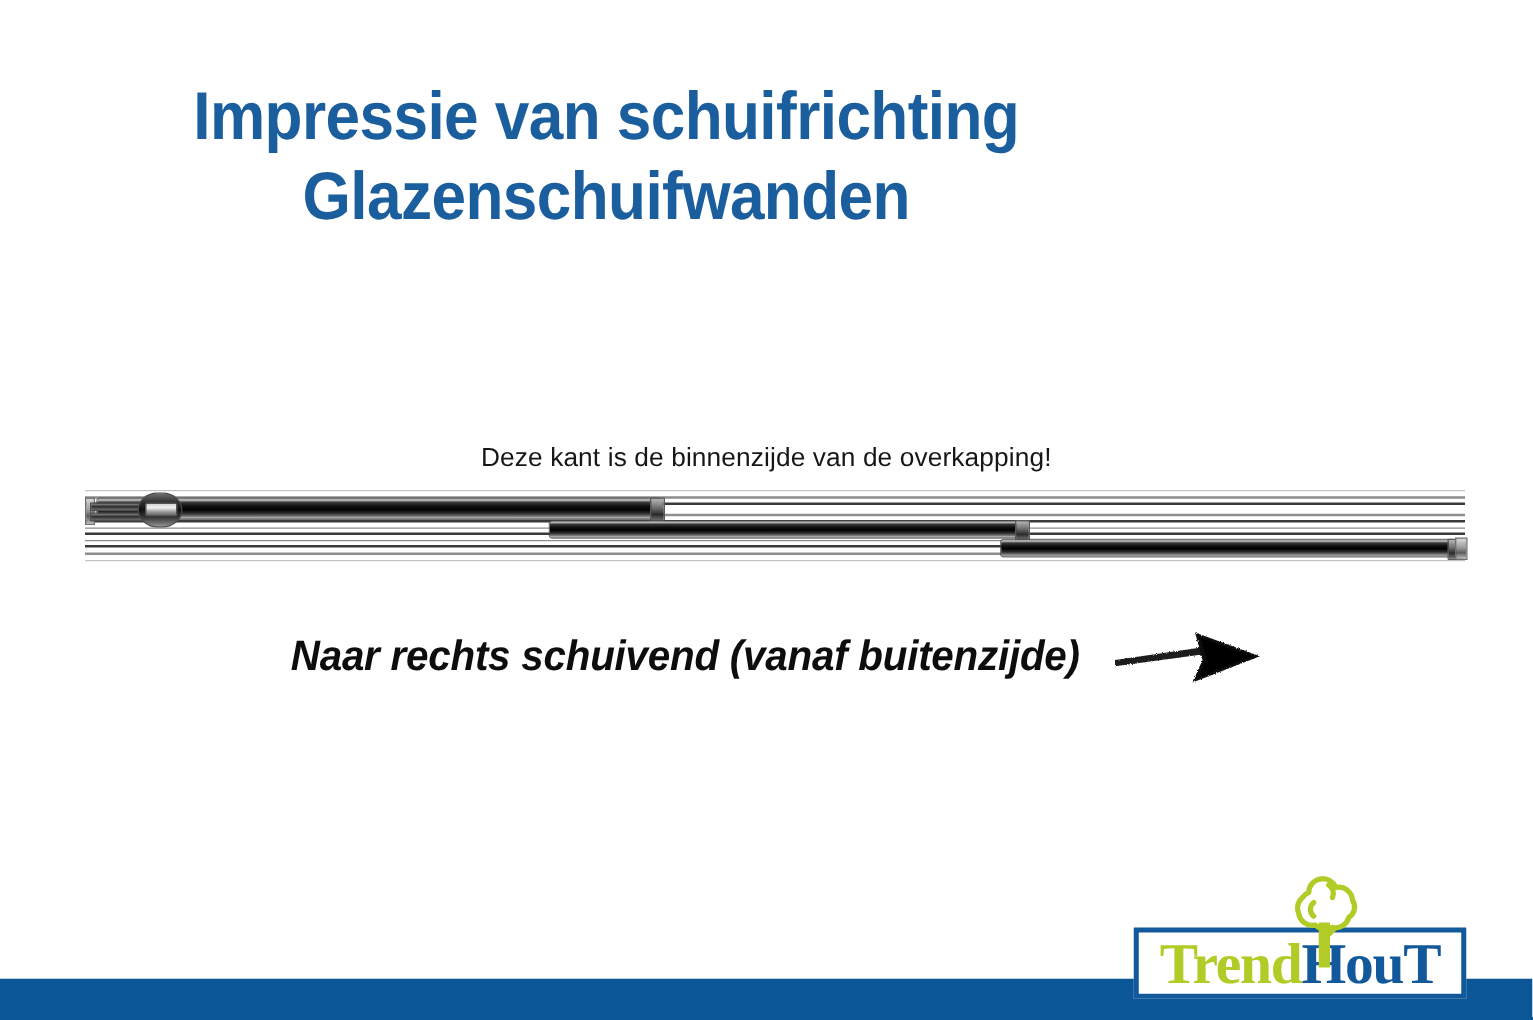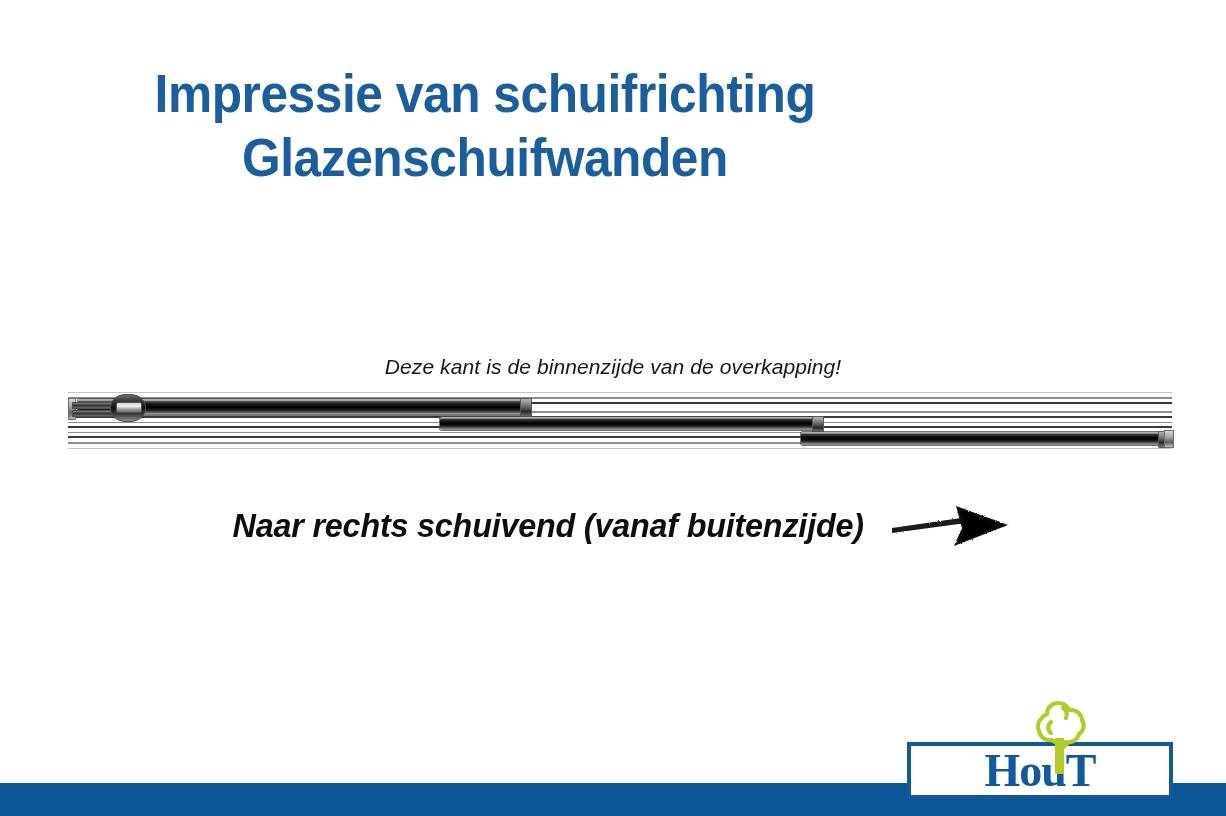--- a/index.html
+++ b/index.html
@@ -35,21 +35,20 @@
   }
 
   
   .caption {
     position: absolute;
     top: 355px;
     left: 0;
     width: 1226px;
     text-align: center;
     font-family: "Liberation Sans", sans-serif;
-    font-style: italic;
     font-size: 21px;
     color: #161616;
     letter-spacing: 0.1px;
   }
 
   
   .product {
     position: absolute;
     left: 68px;
     top: 392px;
@@ -250,20 +249,21 @@
         <path d="M70,12 L112,27 L69,44 L75,28 Z" fill="#000000"></path>
       </g>
     </svg>
   </span>
 </div>
 
 <div class="footer-bar"></div>
 
 <div class="logo">
   <div class="logo-word">
+    <span class="logo-trend">Trend</span>
       <span class="logo-hout">HouT</span>
   </div>
 </div>
 <div class="logo-tree">
   <svg width="74" height="86" viewBox="0 0 74 86" aria-hidden="true">
     <g fill="none" stroke="#b2cb26" stroke-width="4.2" stroke-linecap="round" stroke-linejoin="round">
       <path d="M24,20 a11,11 0 0 1 11,-11 a12,12 0 0 1 11,7 a11,11 0 0 1 13,10 a10,10 0 0 1 -3,14 a11,11 0 0 1 -13,8 a13,13 0 0 1 -14,-2 a11,11 0 0 1 -13,-9 a11,11 0 0 1 3,-13 a10,10 0 0 1 5,-4 Z"></path>
       <path d="M28,28 a7,7 0 0 0 0,11"></path>
       <path d="M40,14 a8,8 0 0 1 3,10"></path>
     </g>

